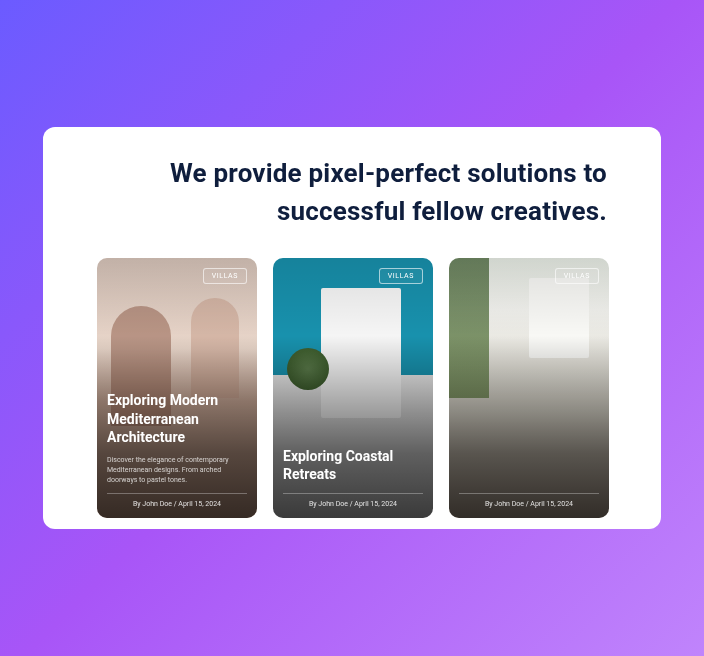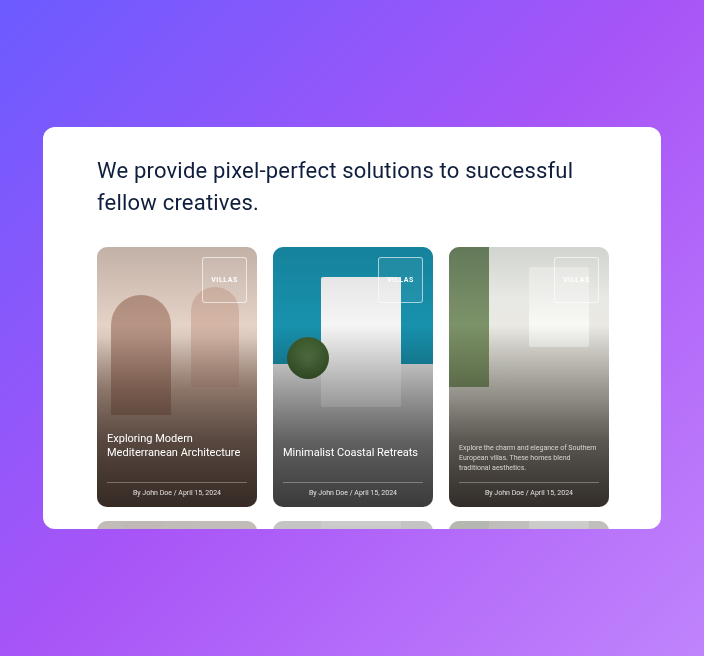--- a/index.html
+++ b/index.html
@@ -15,24 +15,24 @@
 }
 .outer-frame {
   width: 618px;
   height: 402px;
   background: #ffffff;
   border-radius: 12px;
   padding: 28px 54px 0 54px;
   overflow: hidden;
 }
 .headline {
-  font-size: 22px;
-  font-weight: 400;
+  font-size: 26px;
+  font-weight: 700;
   color: #0f1e3d;
-  text-align: left;
+  text-align: right;
   line-height: 1.45;
   letter-spacing: 0.2px;
   margin-bottom: 28px;
 }
 .cards-row {
   display: flex;
   gap: 16px;
 }
 .card {
   width: 160px;
@@ -123,41 +123,41 @@
 .card-overlay {
   position: absolute;
   inset: 0;
   background: linear-gradient(180deg, rgba(0,0,0,0.1) 0%, rgba(0,0,0,0) 30%, rgba(0,0,0,0.55) 75%, rgba(0,0,0,0.7) 100%);
 }
 .badge {
   position: absolute;
   top: 10px;
   right: 10px;
   font-size: 7px;
-  font-weight: 700;
+  font-weight: 400;
   letter-spacing: 0.6px;
   color: #ffffff;
   border: 1px solid rgba(255,255,255,0.6);
   border-radius: 3px;
-  padding: 18px 8px;
+  padding: 3px 8px;
   background: rgba(255,255,255,0.05);
   margin-left: 36px;
 }
 .card-content {
   position: absolute;
   left: 10px;
   right: 10px;
   bottom: 10px;
 }
 .card-title {
-  font-size: 11px;
-  font-weight: 400;
+  font-size: 14px;
+  font-weight: 700;
   color: #ffffff;
   line-height: 1.3;
-  margin-bottom: 21px;
+  margin-bottom: 10px;
 }
 .card-desc {
   font-size: 7px;
   color: rgba(255,255,255,0.75);
   line-height: 1.4;
   margin-bottom: 8px;
 }
 .card-divider {
   height: 1px;
   background: rgba(255,255,255,0.3);
@@ -190,42 +190,42 @@
   <h1 class="headline">We provide pixel-perfect solutions to successful fellow creatives.</h1>
 
   <div class="cards-row">
 
     <div class="card">
       <div class="card-bg card-bg-1"></div>
       <div class="card-overlay"></div>
       <div class="badge">VILLAS</div>
       <div class="card-content">
         <div class="card-title">Exploring Modern Mediterranean Architecture</div>
+        <div class="card-desc">Discover the elegance of contemporary Mediterranean designs. From arched doorways to pastel tones.</div>
         <div class="card-divider"></div>
         <div class="card-meta">By John Doe / April 15, 2024</div>
       </div>
     </div>
 
     <div class="card">
       <div class="card-bg card-bg-2"></div>
       <div class="card-overlay"></div>
       <div class="badge">VILLAS</div>
       <div class="card-content">
-        <div class="card-title">Minimalist Coastal Retreats</div>
+        <div class="card-title">Exploring Coastal Retreats</div>
         <div class="card-divider"></div>
         <div class="card-meta">By John Doe / April 15, 2024</div>
       </div>
     </div>
 
     <div class="card">
       <div class="card-bg card-bg-3"></div>
       <div class="card-overlay"></div>
       <div class="badge">VILLAS</div>
       <div class="card-content">
-        <div class="card-desc">Explore the charm and elegance of Southern European villas. These homes blend traditional aesthetics.</div>
         <div class="card-divider"></div>
         <div class="card-meta">By John Doe / April 15, 2024</div>
       </div>
     </div>
 
   </div>
 
   <div class="cards-row-reflection">
     <div class="card">
       <div class="card-bg card-bg-1"></div>

